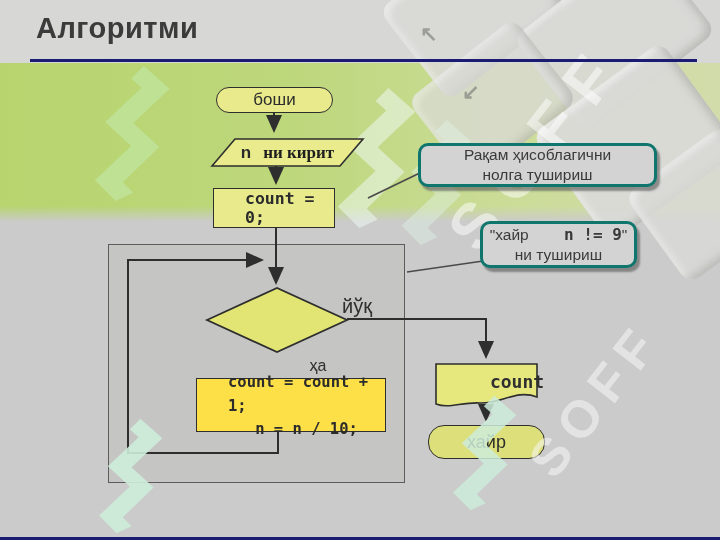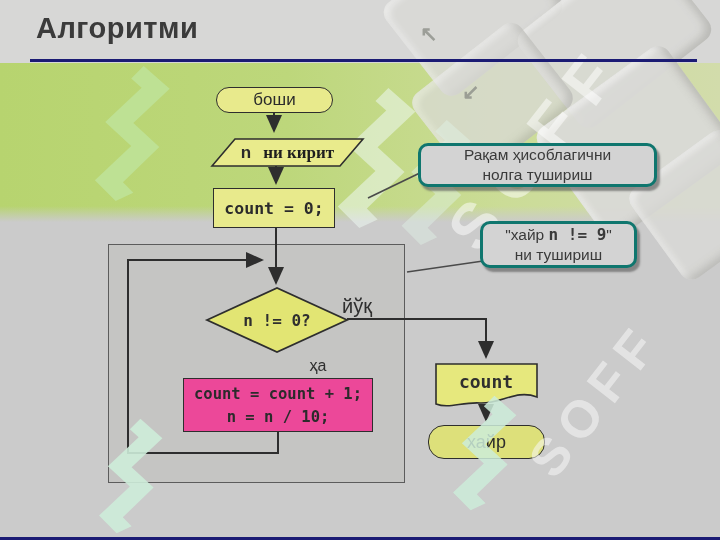--- a/index.html
+++ b/index.html
@@ -30,21 +30,21 @@
   .rule-bottom{left:0;top:537px;width:720px;height:3px;background:#1b1b74;}
   
   .loop-region{left:108px;top:244px;width:297px;height:239px;background:#c5c5c3;border:1.5px solid #5c5c5c;box-sizing:border-box;}
   svg.connectors{left:0;top:0;width:720px;height:540px;pointer-events:none;}
   .node{
     box-sizing:border-box;border:1.6px solid #2e2e2e;background:#e8ea8c;
     display:flex;align-items:center;justify-content:center;
     color:#2b2b2b;
   }
   .stadium{border-radius:16px;}
-  .mono{font-family:"DejaVu Sans Mono","Liberation Mono",monospace;font-weight:bold;}
+  .mono{font-family:"DejaVu Sans Mono","Liberation Mono",monospace;font-weight:bold;padding-left:31px;}
   .label{display:flex;align-items:center;justify-content:center;color:#2f2f2f;}
   .serifb{font-family:"Liberation Serif",serif;font-weight:bold;}
   
   .callout{
     box-sizing:border-box;background:#d3d3d3;border:3px solid #0f766e;border-radius:10px;
     box-shadow:3px 4px 2px rgba(95,95,95,.65);
     display:flex;flex-direction:column;align-items:center;justify-content:center;
     color:#3a3a3a;font-size:15.5px;line-height:20px;text-align:center;
   }
   .logo{pointer-events:none;}
@@ -100,25 +100,24 @@
   <div class="abs node stadium" style="left:216px;top:87px;width:117px;height:26px;font-size:17px;">боши</div>
 
   <div class="abs label" style="left:212px;top:140px;width:151px;height:25px;font-size:17px;">
     <span style="font-weight:bold;color:#2a2a2a;">n</span>
     <span style="width:12px;"></span>
     <span class="serifb" style="color:#1e1e1e;">ни кирит</span>
   </div>
 
   <div class="abs node mono" style="left:213px;top:188px;width:122px;height:40px;font-size:16.5px;">count = 0;</div>
 
-  <div class="abs label mono" style="left:227px;top:309px;width:100px;height:22px;font-size:16px;">n != 0?</div>
   <div class="abs label" style="left:334px;top:296px;width:46px;height:20px;font-size:20px;">йўқ</div>
   <div class="abs label" style="left:300px;top:356px;width:36px;height:20px;font-size:16px;">ҳа</div>
 
-  <div class="abs node" style="left:183px;top:378px;width:190px;height:54px;flex-direction:column;background:#ec4899;">
+  <div class="abs node" style="left:196px;top:378px;width:190px;height:54px;flex-direction:column;background:#fde047;">
     <div class="mono" style="font-size:15.5px;line-height:24px;">count = count + 1;</div>
     <div class="mono" style="font-size:15.5px;line-height:22px;">n = n / 10;</div>
   </div>
 
   <div class="abs label mono" style="left:435px;top:367px;width:102px;height:28px;font-size:18px;">count</div>
 
   <div class="abs node stadium" style="left:428px;top:425px;width:117px;height:34px;font-size:18px;background:#dde07a;">хайр</div>
 
   <div class="abs callout" style="left:418px;top:143px;width:239px;height:44px;">
     <div>Рақам ҳисоблагични</div>

